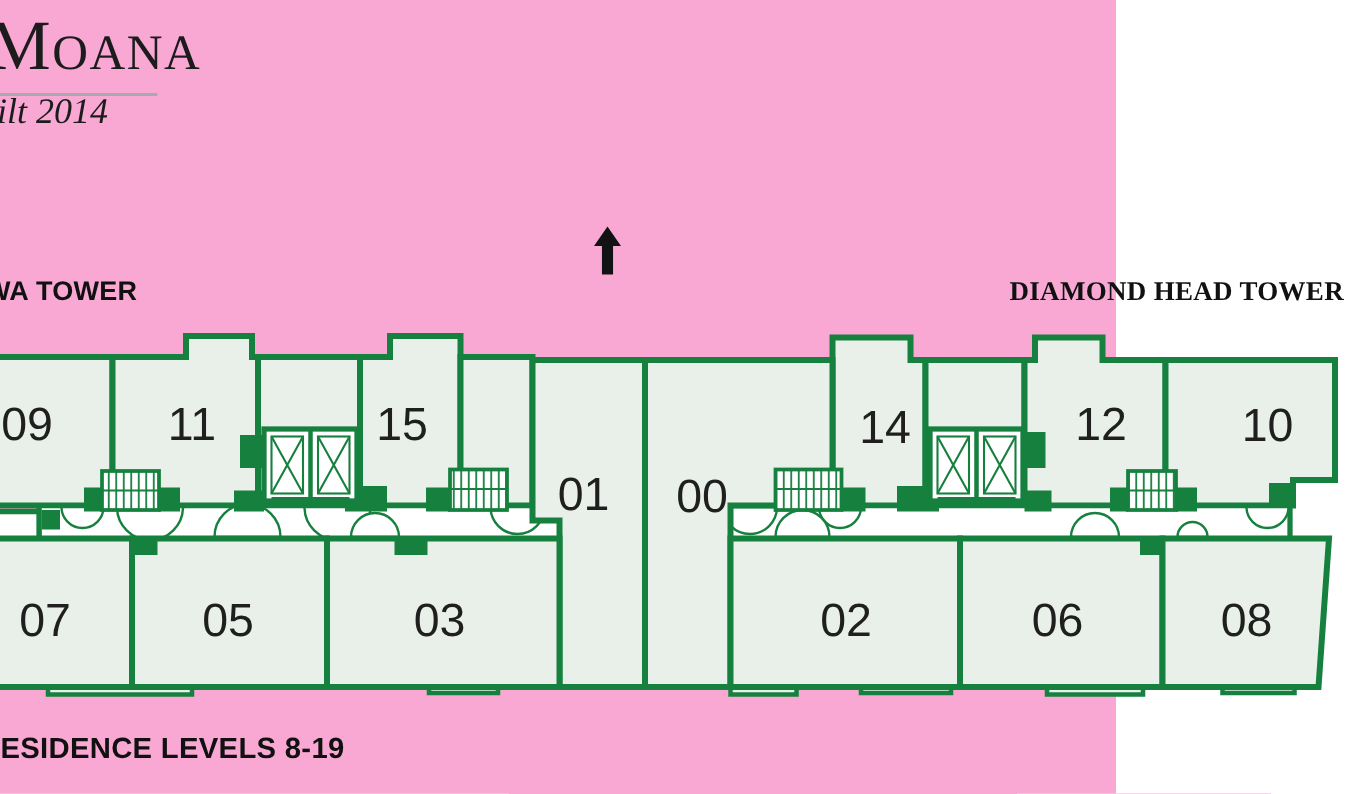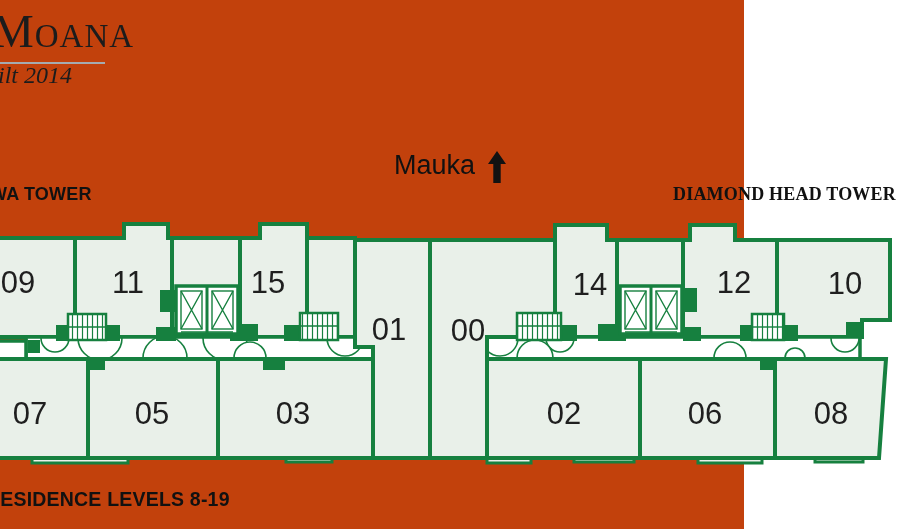--- a/index.html
+++ b/index.html
@@ -3,21 +3,21 @@
 <meta charset="utf-8">
 <style>
   :root{
     --plan-green:#16803f;
     --plan-fill:#e9f0e9;
     --label-text:#1f1f1f;
     --logo-rule:#a5abb0;
   }
   html,body{margin:0;padding:0;}
   body{width:900px;height:529px;background:#ffffff;overflow:hidden;}
-  .stage{position:relative;width:744px;height:529px;background:#c2410c;font-family:"Liberation Sans",sans-serif;}
+  .stage{position:relative;width:744px;height:529px;background:#f9a8d4;font-family:"Liberation Sans",sans-serif;}
   .abs{position:absolute;white-space:nowrap;}
   .logo-name{left:-8px;top:4px;font-family:"Liberation Serif",serif;font-variant:small-caps;font-size:47px;letter-spacing:1px;color:#1c1c1c;}
   .logo-rule{left:-8px;top:62px;width:113px;height:2px;background:var(--logo-rule);}
   .logo-built{left:-2px;top:62px;font-family:"Liberation Serif",serif;font-style:italic;font-size:24px;color:#1c1c1c;}
   .mauka{left:394px;top:150px;display:flex;align-items:flex-start;gap:11px;}
   .mauka-label{font-size:27px;color:#111;}
   .tower-label{top:184px;font-size:18px;font-weight:bold;color:#111;letter-spacing:.2px;}
   .tower-left{left:-10px;}
   .tower-right{left:673px;font-family:Liberation Serif, serif;}
   .residence{left:-14px;top:488px;font-size:19.5px;font-weight:bold;color:#111;letter-spacing:.2px;}
@@ -35,21 +35,20 @@
 </head>
 <body>
 
 <div class="stage">
 
   <div class="abs logo-name">Moana</div>
   <div class="abs logo-rule"></div>
   <div class="abs logo-built">ilt 2014</div>
 
   <div class="abs mauka">
-    <span class="mauka-label">Mauka</span>
     <span>
       <svg width="22" height="34" viewBox="0 0 22 34">
           <path d="M11,1 L20,14 L14.7,14 L14.7,33 L7.3,33 L7.3,14 L2,14 Z" fill="#121212"></path>
         </svg>
     </span>
   </div>
 
   <div class="abs tower-label tower-left">WA TOWER</div>
   <div class="abs tower-label tower-right">DIAMOND HEAD TOWER</div>
 

